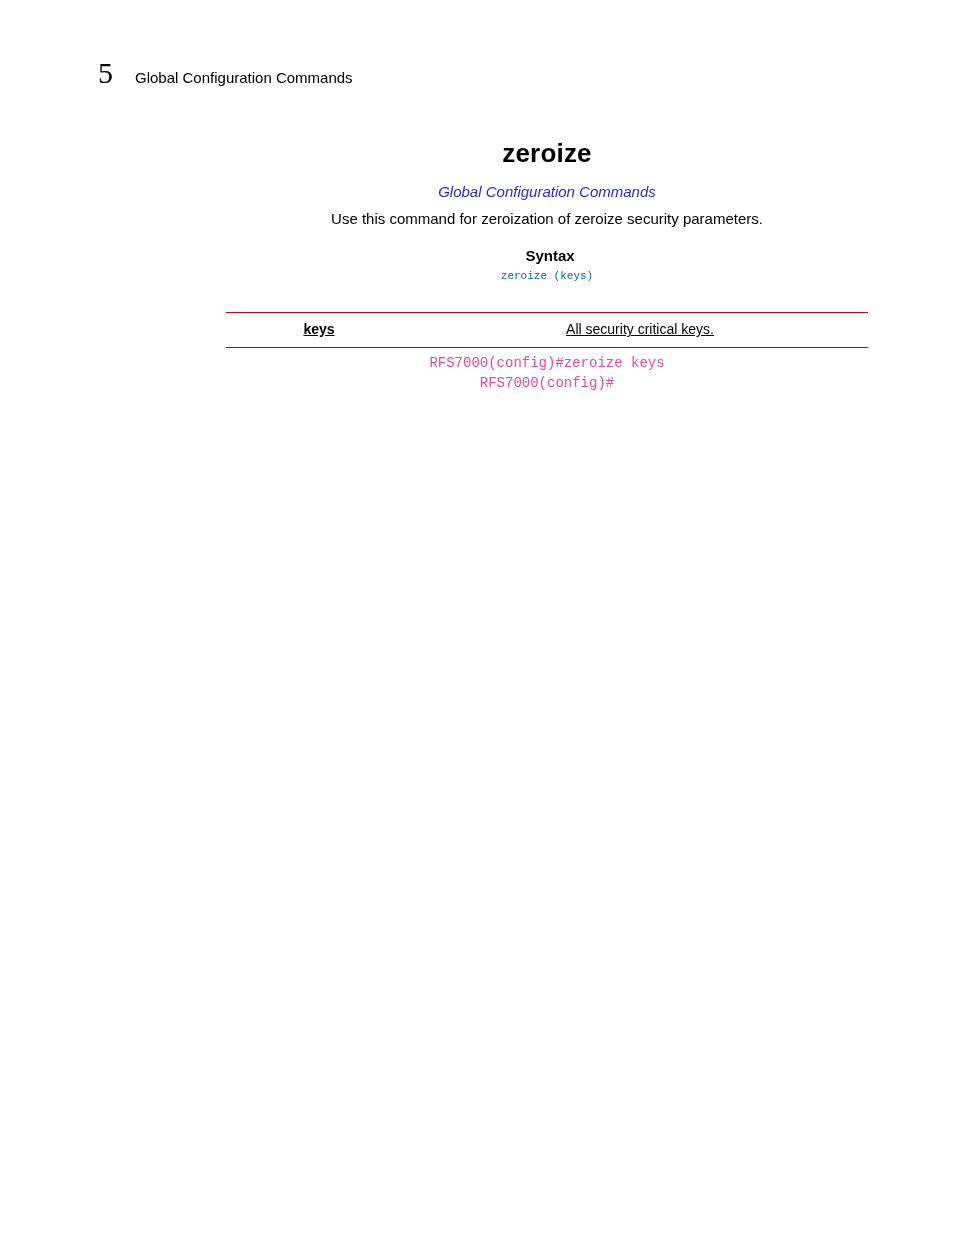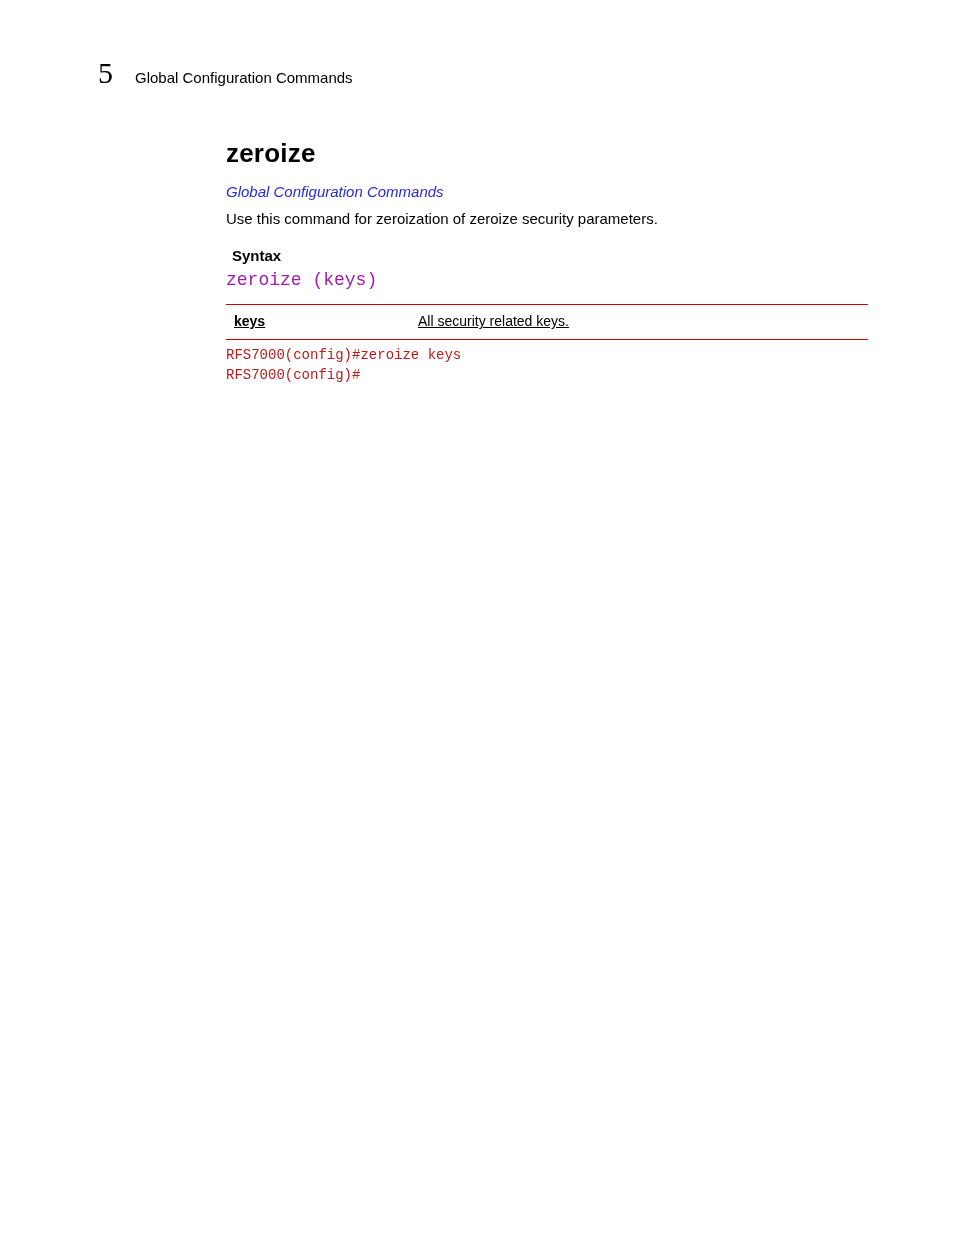--- a/index.html
+++ b/index.html
@@ -37,20 +37,21 @@
     font-weight: 400;
     font-family: Georgia, "Times New Roman", serif;
   }
   .chapname {
     font-size: 15px;
     font-weight: 400;
   }
   .body {
     margin-left: 128px; 
     max-width: 650px;
+    text-align: center;
   }
   h1.cmd {
     font-size: 26px;
     font-weight: 700;
     margin: 0 0 14px 0;
     letter-spacing: 0.2px;
     font-family: "Helvetica Neue", Helvetica, Arial, sans-serif;
     font-stretch: condensed;
   }
   a.xref {
@@ -67,29 +68,29 @@
   }
   h2.sub {
     font-size: 15px;
     font-weight: 700;
     margin: 14px 0 6px 6px;
     font-family: "Helvetica Neue", Helvetica, Arial, sans-serif;
     font-stretch: condensed;
   }
   pre.code {
     font-family: var(--mono);
-    font-size: 18px;
-    color: #a21caf;
-    margin: 2px 0 14px 0;
+    font-size: 11px;
+    color: #0369a1;
+    margin: 2px 0 30px 0;
     white-space: pre;
   }
   pre.example {
     font-family: var(--mono);
     font-size: 14px;
-    color: #b91c1c;
+    color: #ec4899;
     margin: 4px 0 0 0;
     white-space: pre;
     line-height: 1.4;
   }
   table.params {
     border-collapse: collapse;
     width: 100%;
     margin-top: 0;
     margin-bottom: 6px;
   }
@@ -125,21 +126,21 @@
 
     <p class="desc">Use this command for zeroization of zeroize security parameters.</p>
 
     <h2 class="sub">Syntax</h2>
     <pre class="code">zeroize (keys)</pre>
 
     <table class="params">
       <tbody>
           <tr>
         <td class="pname">keys</td>
-        <td>All security related keys.</td>
+        <td>All security critical keys.</td>
       </tr>
     </tbody>
       </table>
 
     <pre class="example">RFS7000(config)#zeroize keys
 RFS7000(config)#</pre>
 
   </div>
 </div>
 

